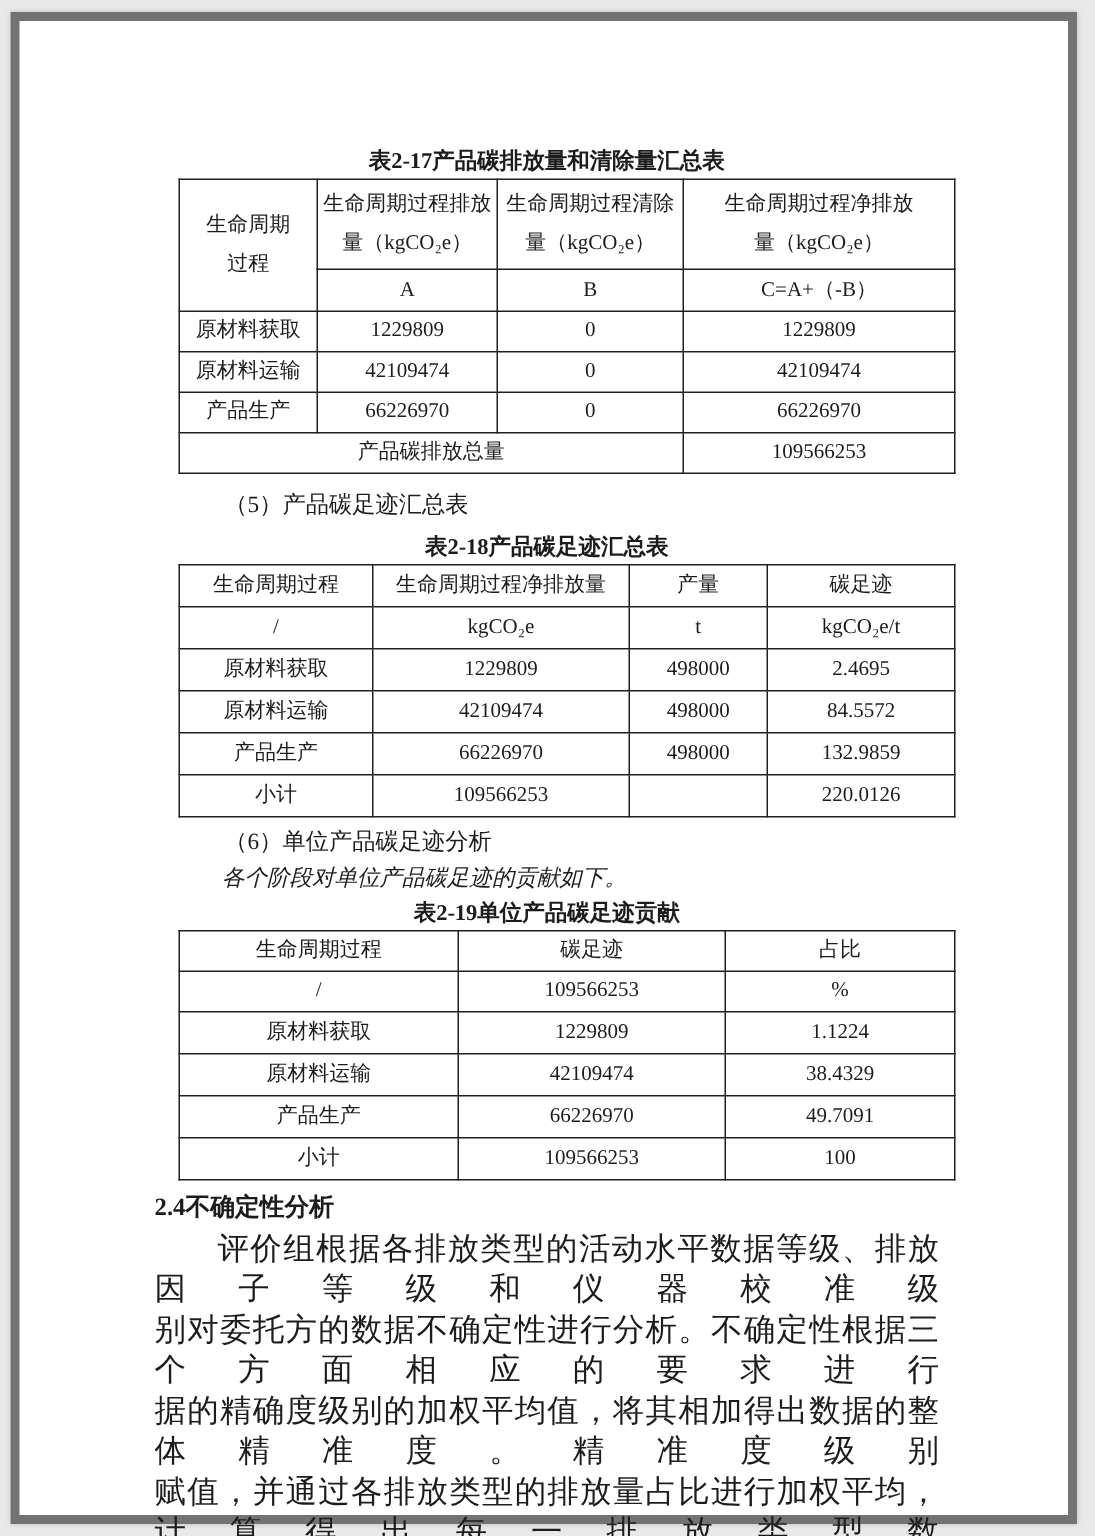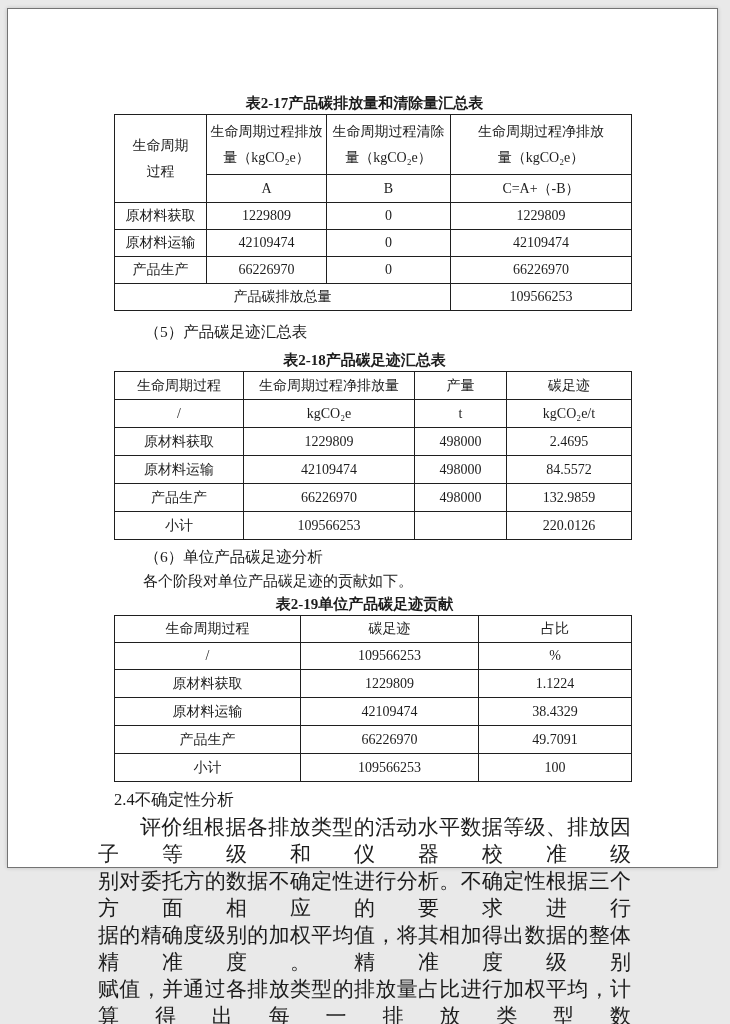--- a/index.html
+++ b/index.html
@@ -6,23 +6,23 @@
   html,body { width:730px; height:1024px; }
   body {
     background:#e9e9e9;
     font-family:"Liberation Serif","DejaVu Serif",serif;
     color:#1c1c1c;
     position:relative;
     overflow:hidden;
   }
   .page {
     position:absolute; left:7px; top:8px;
-    width:711px; height:860px;
+    width:711px; height:1008px;
     background:#ffffff;
-    border:1px solid #737373;
+    border:6px solid #737373;
     box-shadow:0 0 4px rgba(0,0,0,0.18);
   }
   .content { padding:0 86px 0 90px; }
 
   .tbl-title {
     text-align:center; font-weight:bold;
     font-size:15px; line-height:21px;
   }
   .tbl-title.first { margin-top:84px; }
   .tbl-title.t2 { margin-top:7px; }
@@ -44,26 +44,25 @@
   tr.h27 { height:27px; }
   tr.h26 { height:26px; }
 
   .sec-heading {
     font-weight:normal; font-size:15.5px; line-height:22px;
     text-indent:3em; margin-top:10px;
   }
   .sec-heading.s6 { margin-top:6px; }
   .intro-line {
     font-size:15px; line-height:22px;
-    text-indent:3em; margin-top:2px;
+    text-indent:3em; margin-top:2px;font-style:italic;
   }
   .h24 {
-    font-weight:normal; font-size:16.5px; line-height:22px;
+    font-weight:bold; font-size:16.5px; line-height:22px;
     margin-top:7px;
-    margin-left:16px;
   }
   .para { margin-top:3px; }
   .jline {
     font-size:21px; line-height:27px;
     text-align:justify; text-align-last:justify;
     overflow:hidden; white-space:normal;
   }
   .jline.first { text-indent:2em; }
   .pagenum {
     margin-top:10px; text-align:center;

